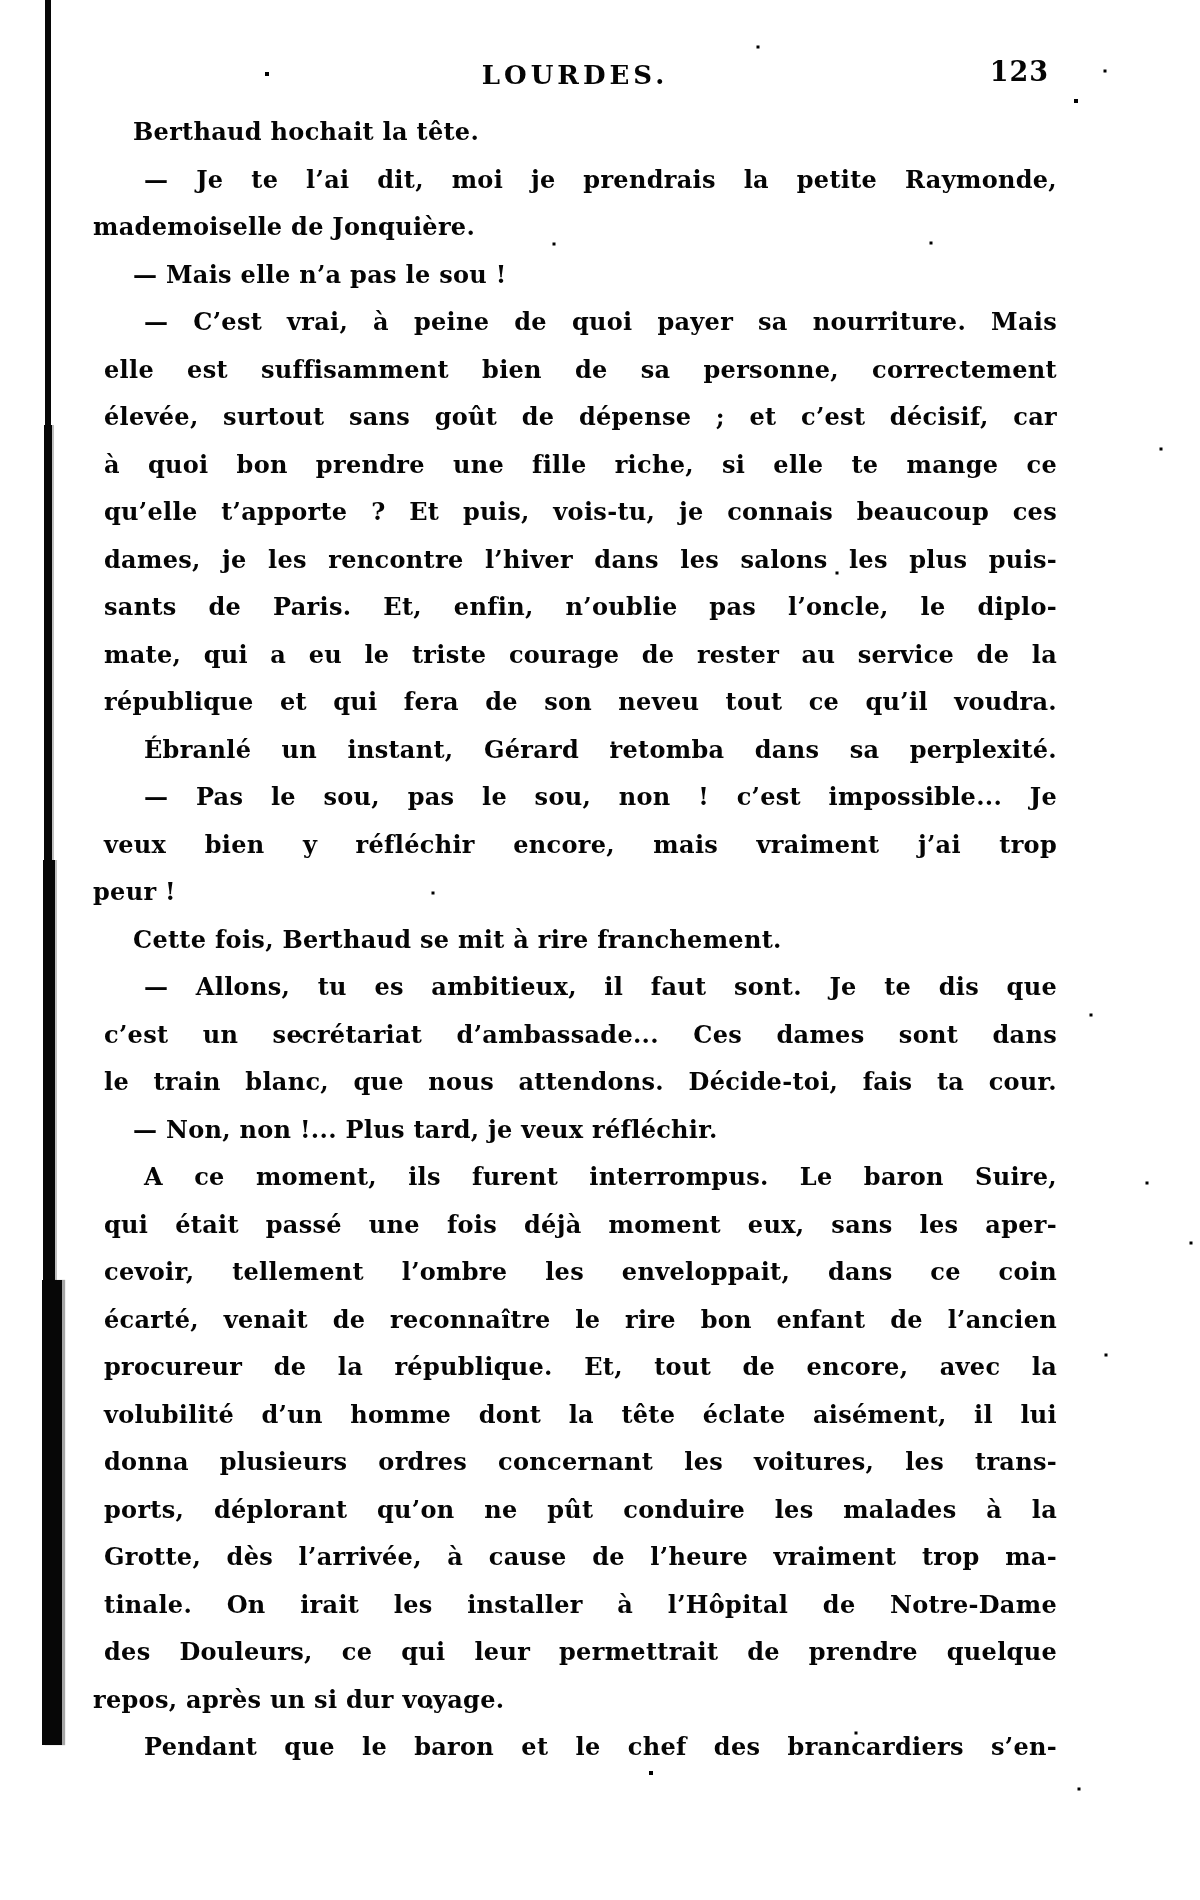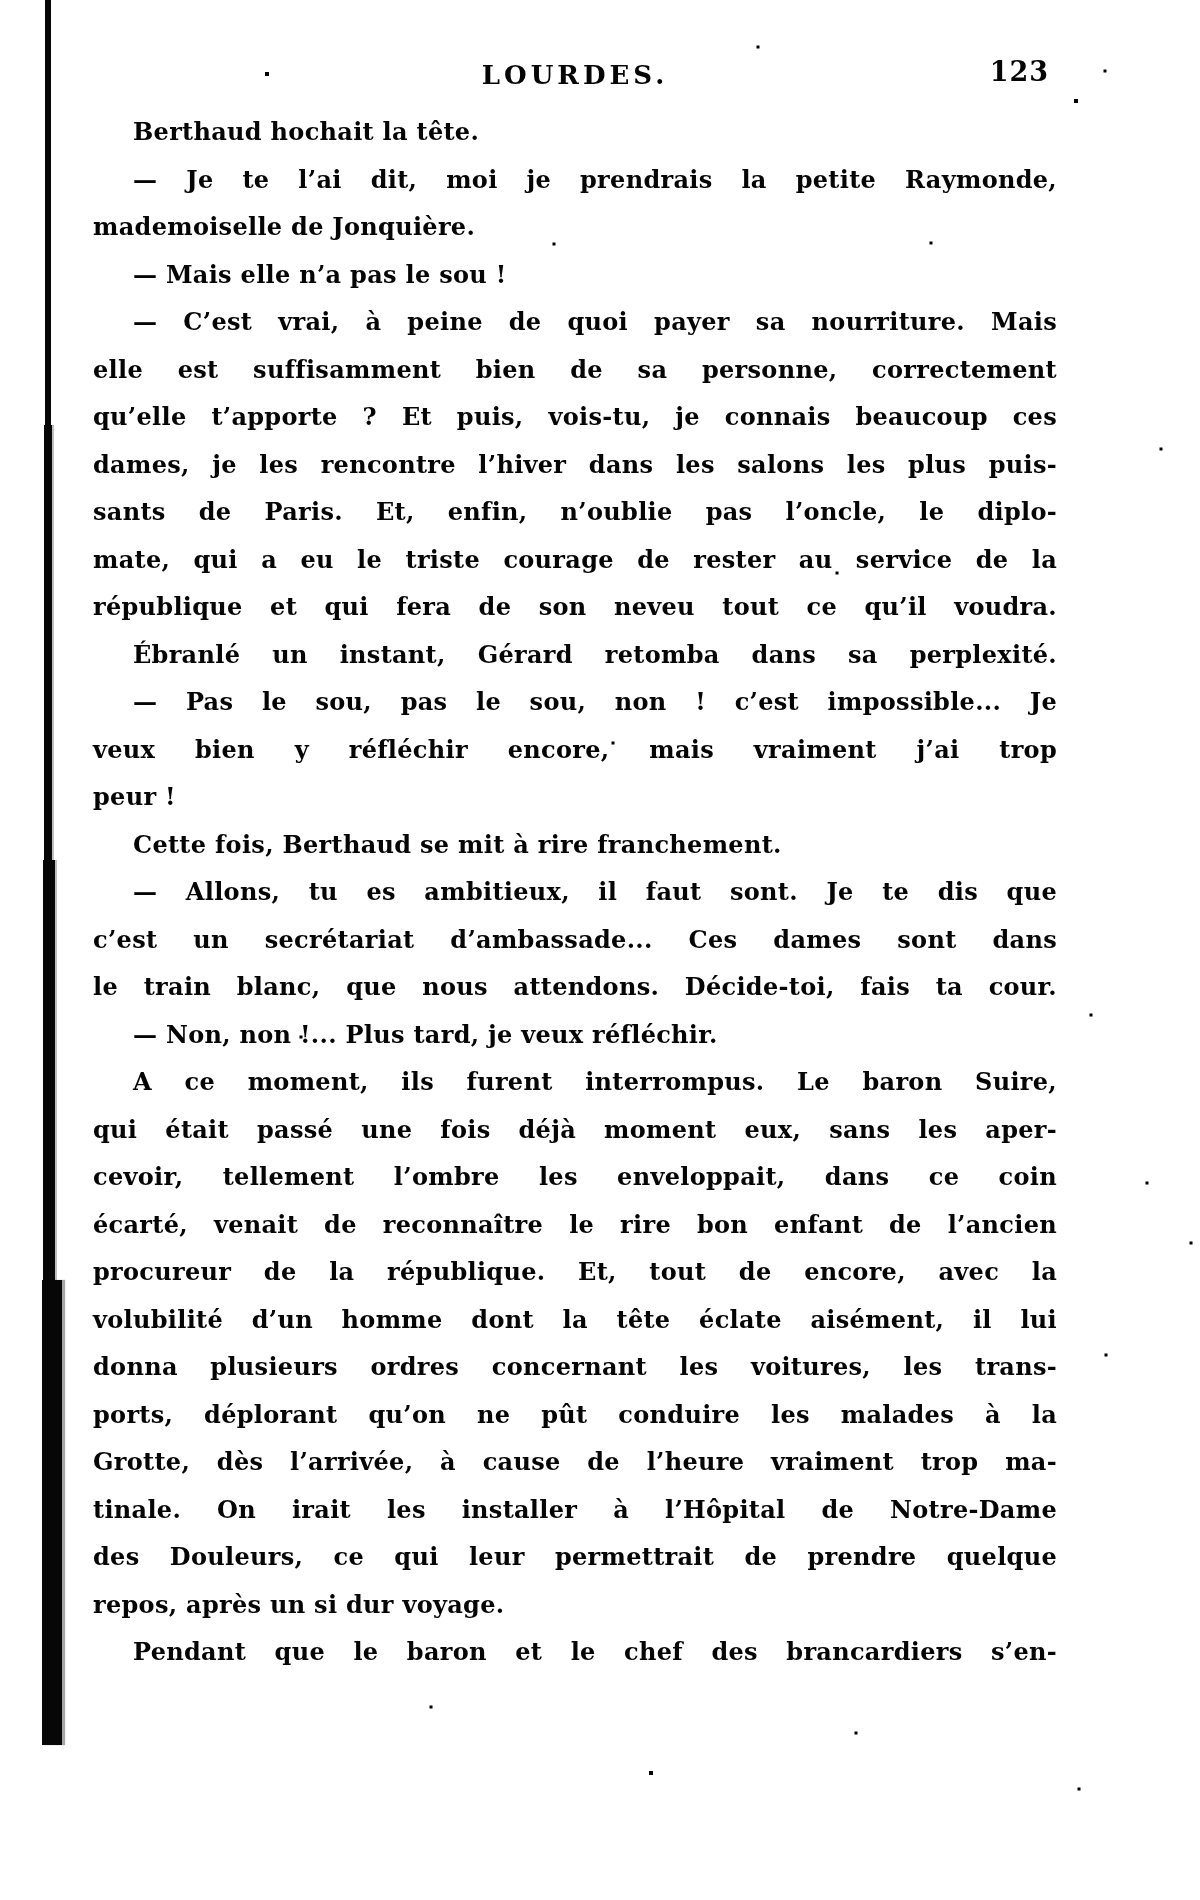--- a/index.html
+++ b/index.html
@@ -89,20 +89,21 @@
   .line {
     height: 47.5px;
     line-height: 47.5px;
     text-align: left;
     white-space: nowrap;
   }
   .line.j {
     text-align: justify;
     text-align-last: justify;
     white-space: normal;
+    margin-left: 11px;
   }
   .line.i { padding-left: 40px; }
 </style>
 </head>
 <body>
 
 <div class="page">
 
   <div class="gutter">
     <div class="g1"></div>
@@ -118,20 +119,22 @@
     <div class="pagenum">123</div>
   </div>
 
   <div class="bodytext">
       <div class="line i">Berthaud hochait la tête.</div>
       <div class="line j i">— Je te l’ai dit, moi je prendrais la petite Raymonde,</div>
       <div class="line">mademoiselle de Jonquière.</div>
       <div class="line i">— Mais elle n’a pas le sou !</div>
       <div class="line j i">— C’est vrai, à peine de quoi payer sa nourriture. Mais</div>
       <div class="line j">elle est suffisamment bien de sa personne, correctement</div>
+      <div class="line j">élevée, surtout sans goût de dépense ; et c’est décisif, car</div>
+      <div class="line j">à quoi bon prendre une fille riche, si elle te mange ce</div>
       <div class="line j">qu’elle t’apporte ? Et puis, vois-tu, je connais beaucoup ces</div>
       <div class="line j">dames, je les rencontre l’hiver dans les salons les plus puis-</div>
       <div class="line j">sants de Paris. Et, enfin, n’oublie pas l’oncle, le diplo-</div>
       <div class="line j">mate, qui a eu le triste courage de rester au service de la</div>
       <div class="line j">république et qui fera de son neveu tout ce qu’il voudra.</div>
       <div class="line j i">Ébranlé un instant, Gérard retomba dans sa perplexité.</div>
       <div class="line j i">— Pas le sou, pas le sou, non ! c’est impossible... Je</div>
       <div class="line j">veux bien y réfléchir encore, mais vraiment j’ai trop</div>
       <div class="line">peur !</div>
       <div class="line i">Cette fois, Berthaud se mit à rire franchement.</div>

